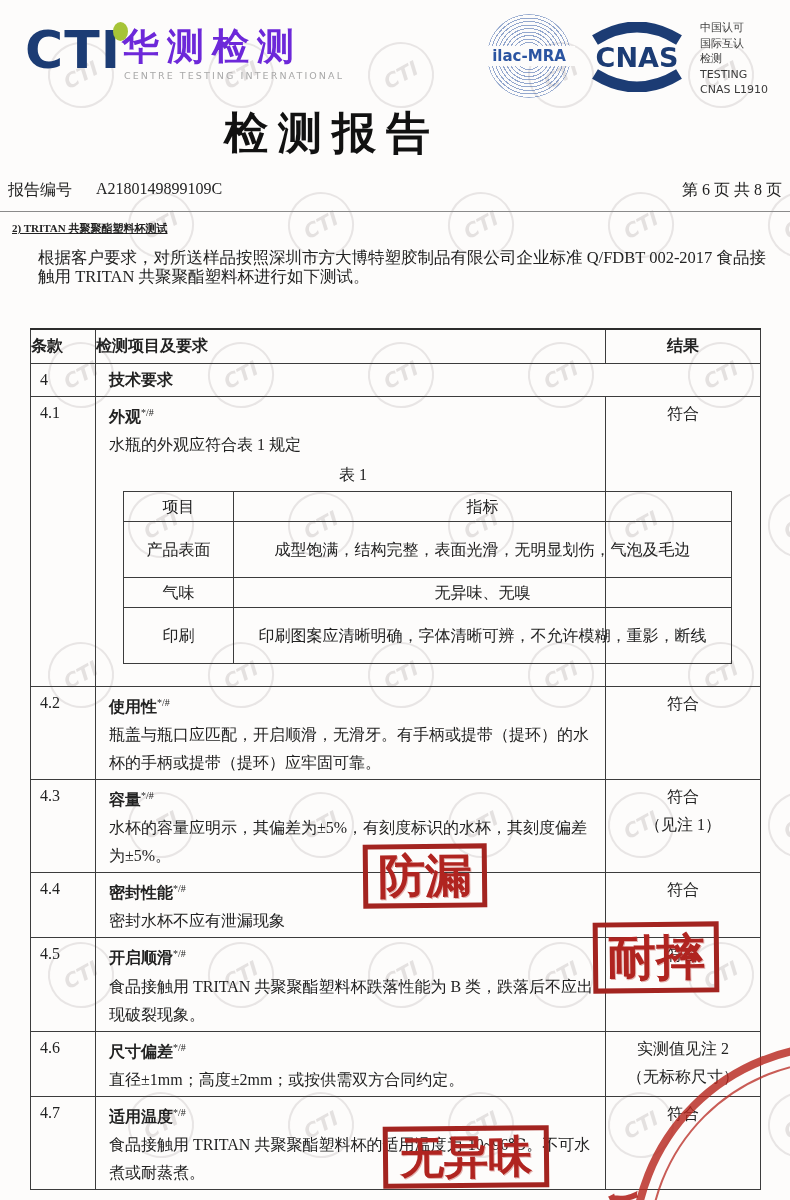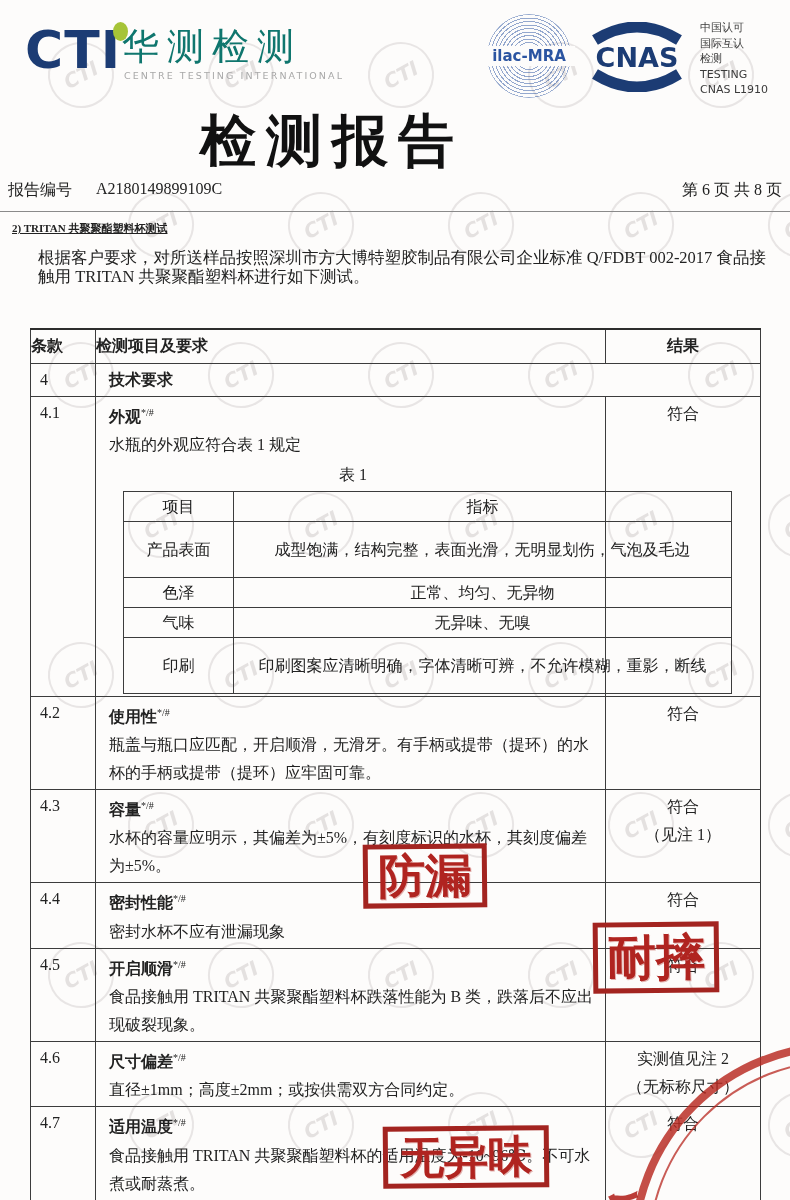--- a/index.html
+++ b/index.html
@@ -16,36 +16,36 @@
     color:rgba(160,148,148,.26);font-family:"DejaVu Sans",sans-serif;
     font-weight:bold;font-style:italic;font-size:20px;transform:rotate(-28deg);
     pointer-events:none;z-index:0;
   }
   
   .hdr{position:absolute;top:12px;left:0;width:790px;height:90px;z-index:2;}
   .cti-logo{position:absolute;left:25px;top:8px;font-family:"DejaVu Sans",sans-serif;
     font-weight:bold;font-size:52px;color:#1c3c74;letter-spacing:1px;line-height:60px;}
   .cti-dot{position:absolute;left:88px;top:2px;width:15px;height:19px;border-radius:50%;
     background:#a6c437;}
-  .brand-cn{position:absolute;left:122px;top:10px;font-size:37px;font-weight:normal;
-    color:#0f766e;letter-spacing:8px;font-family:"DejaVu Sans",sans-serif;}
+  .brand-cn{position:absolute;left:122px;top:10px;font-size:37px;font-weight:bold;
+    color:#6d28d9;letter-spacing:8px;font-family:"DejaVu Sans",sans-serif;}
   .brand-en{position:absolute;left:124px;top:58px;font-size:9.5px;color:#a8a8a8;
     letter-spacing:2.1px;font-family:"DejaVu Sans",sans-serif;}
   .ilac{position:absolute;left:487px;top:2px;width:84px;height:84px;border-radius:50%;
     background:repeating-radial-gradient(circle at 50% 50%,
       rgba(43,84,161,0) 0 2.5px, rgba(43,84,161,.5) 2.5px 3.5px);}
   .ilac-band{position:absolute;left:-4px;top:32px;width:92px;height:20px;background:#fdfcfb;
     display:flex;align-items:center;justify-content:center;
     font-family:"DejaVu Sans",sans-serif;font-weight:bold;font-size:15px;color:#2b54a1;}
   .cnas{position:absolute;left:585px;top:10px;width:104px;height:70px;}
   .acc-text{position:absolute;left:700px;top:8px;font-family:"DejaVu Sans",sans-serif;
     font-size:11px;line-height:15.5px;color:#3a3a3a;}
   
   .title{position:absolute;top:104px;left:0;width:664px;text-align:center;
-    font-size:56px;font-weight:bold;letter-spacing:10px;color:#111;z-index:2;}
+    font-size:44px;font-weight:bold;letter-spacing:10px;color:#111;z-index:2;}
   .meta{position:absolute;top:180px;left:0;width:790px;font-size:16px;z-index:2;}
   .meta .lbl{position:absolute;left:8px;}
   .meta .val{position:absolute;left:96px;}
   .meta .pg{position:absolute;right:8px;}
   .rule{position:absolute;top:211px;left:0;width:790px;border-top:1.5px solid #8a8a8a;z-index:2;}
   
   .sec-h{position:absolute;top:221px;left:12px;font-size:11px;font-weight:bold;z-index:2;}
   .sec-h u{text-decoration:underline;}
   .sec-p{position:absolute;top:248px;left:38px;width:730px;font-size:16.5px;
     line-height:19px;z-index:2;}
@@ -165,24 +165,20 @@
               <col class="ic2">
             </colgroup>
         <tbody>
               <tr style="height:30px;">
           <td>项目</td>
           <td>指标</td>
         </tr>
         <tr style="height:56px;">
           <td>产品表面</td>
           <td>成型饱满，结构完整，表面光滑，无明显划伤，气泡及毛边</td>
-        </tr>
-        <tr style="height:30px;">
-          <td>色泽</td>
-          <td>正常、均匀、无异物</td>
         </tr>
         <tr style="height:30px;">
           <td>气味</td>
           <td>无异味、无嗅</td>
         </tr>
         <tr style="height:56px;">
           <td>印刷</td>
           <td>印刷图案应清晰明确，字体清晰可辨，不允许模糊，重影，断线</td>
         </tr>
       </tbody>

